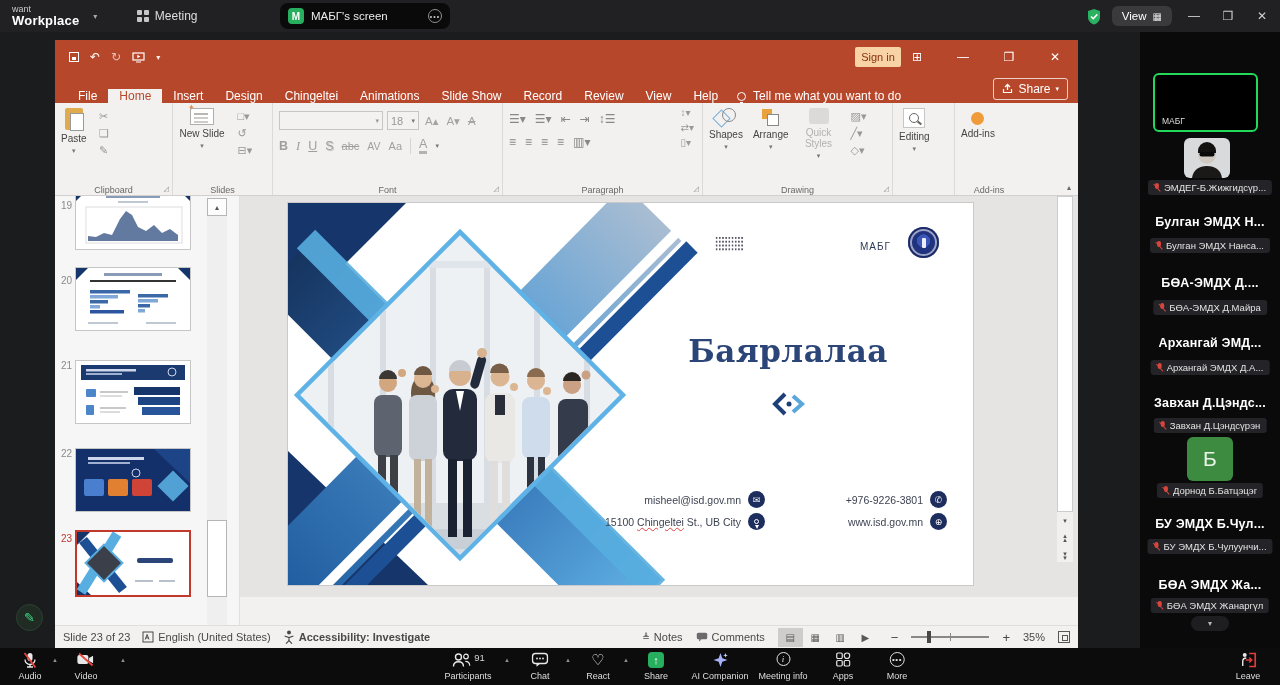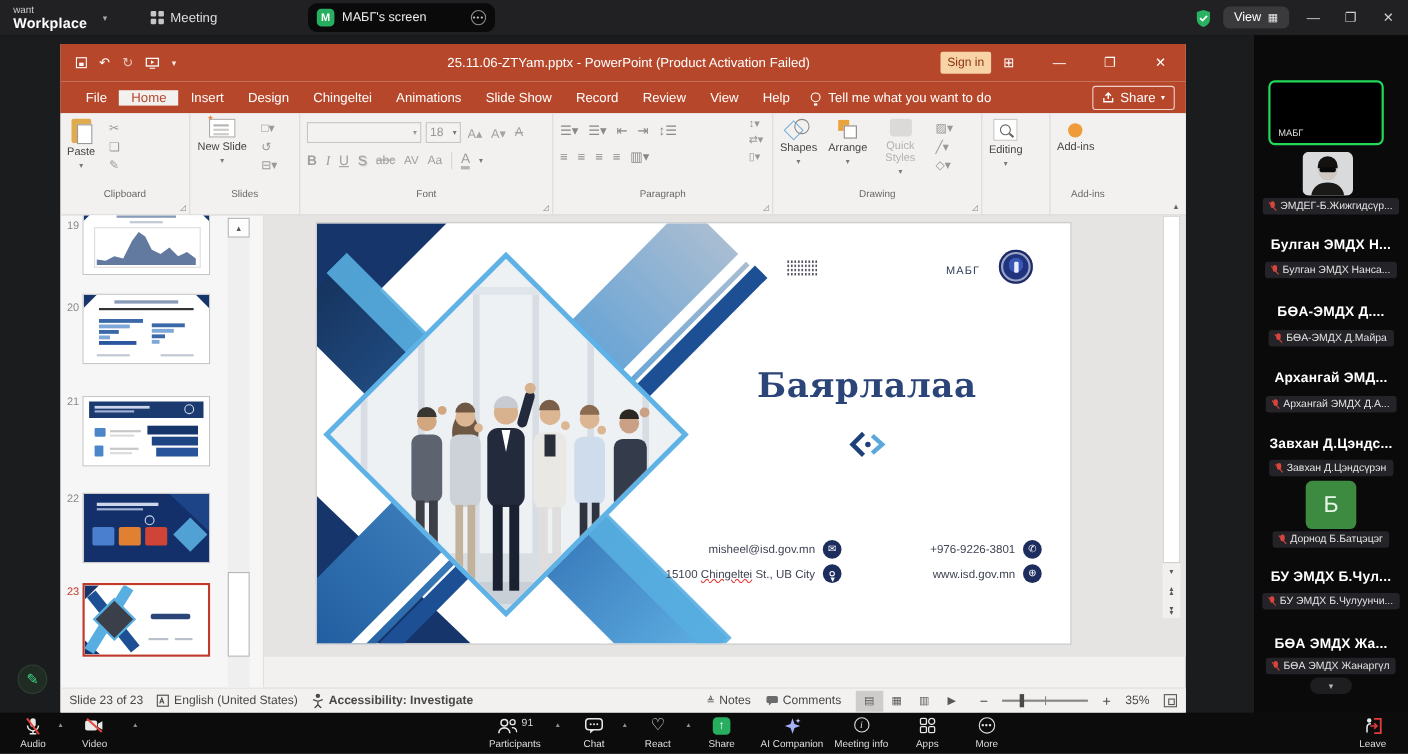--- a/index.html
+++ b/index.html
@@ -42,33 +42,33 @@
   .qundo,.qredo { font-size:12px; }
   .qredo { opacity:.65; }
   .qmore { font-size:8px; opacity:.9; }
   .ppt-title { position:absolute; left:190px; right:180px; text-align:center; font-size:12px; color:#fff; white-space:nowrap; overflow:hidden; }
   .signin { position:absolute; left:800px; top:7px; width:46px; height:20px; background:#f7d3a5; color:#8a3110;
     font-size:11px; display:flex; align-items:center; justify-content:center; border-radius:2px; }
   .tb-ctrls { position:absolute; right:0; top:0; height:34px; display:flex; }
   .tb-ctrls .cbtn { width:46px; height:34px; display:flex; align-items:center; justify-content:center; color:#fff; font-size:12px; }
   .ribbonopt { font-size:11px; }
 
-  .ppt-tabs { height:29px; background:var(--ppt-orange,#b7472a); display:flex; align-items:center; padding-left:12px; flex:none; }
+  .ppt-tabs { height:29px; background:var(--ppt-orange,#b7472a); display:flex; align-items:flex-end; padding-left:12px; flex:none; }
   .rtab { color:#fff; font-size:12px; padding:0 11px; display:flex; align-items:center; }
   .rtab.active { background:#f3f1f0; color:var(--ppt-orange,#b7472a); }
   .tellme { display:flex; align-items:center; gap:7px; color:#fff; font-size:12px; margin-left:8px; }
   .bulb { width:9px; height:9px; border:1.3px solid #fff; border-radius:50%; position:relative; }
   .bulb::after { content:""; position:absolute; left:2px; top:9px; width:3px; height:2px; background:#fff; }
   .share-btn { margin-left:auto; margin-right:10px; align-self:center; display:flex; align-items:center; gap:5px;
     border:1px solid rgba(255,255,255,.75); border-radius:3px; padding:3px 8px; color:#fff; font-size:12px; }
 
   
   .ribbon { height:93px; background:#f3f1f0; border-bottom:1px solid #d2d0ce; display:flex; position:relative; flex:none; }
   .rgroup { position:relative; border-right:1px solid #dcdad8; padding:5px 6px 15px; flex:none; }
-  .glabel { position:absolute; bottom:14px; left:0; right:0; text-align:center; font-size:9px; color:#696763; }
+  .glabel { position:absolute; bottom:0; left:0; right:0; text-align:center; font-size:9px; color:#696763; }
   .launcher { position:absolute; bottom:2px; right:3px; font-size:7px; color:#8a8886; }
   .bigbtn { display:inline-flex; flex-direction:column; align-items:center; gap:3px; font-size:10px; color:#444; text-align:center; vertical-align:top; }
   .chev { font-size:7px; color:#777; }
   .clipicon { width:18px; height:22px; background:#e0aa4e; border-radius:2px; position:relative; }
   .clipicon::after { content:""; position:absolute; left:5px; top:5px; width:12px; height:16px; background:#fff; border:1px solid #9a9a9a; }
   .minicol { display:inline-flex; flex-direction:column; gap:4px; margin-left:8px; font-size:11px; color:#9a9896; vertical-align:top; margin-top:2px; }
   .nsicon { width:24px; height:17px; background:#fff; border:1px solid #b0aeac; position:relative; }
   .nsicon::before { content:"✦"; position:absolute; left:-3px; top:-6px; color:#e8894a; font-size:8px; }
   .nsicon::after { content:""; position:absolute; left:3px; top:4px; width:14px; height:1.5px; background:#b8b6b4; box-shadow:0 4px 0 #cecccb, 0 8px 0 #cecccb; }
   .fontrow1 { display:flex; align-items:center; gap:4px; margin-top:3px; }
@@ -233,21 +233,20 @@
           <span class="qsave"></span>
           <span class="qundo">↶</span>
           <span class="qredo">↻</span>
           <svg width="13" height="11" viewBox="0 0 13 11">
               <rect x="1" y="1" width="11" height="7" stroke="#fff" fill="none" stroke-width="1.2"></rect>
               <path d="M5.3 2.8l3 1.7-3 1.7z" fill="#fff"></path>
               <path d="M4 10h5" stroke="#fff" stroke-width="1"></path>
             </svg>
           <span class="qmore">▾</span>
         </div>
-        <div class="ppt-title">25.11.06-ZTYam.pptx  -  PowerPoint (Product Activation Failed)</div>
         <div class="signin">Sign in</div>
         <div class="tb-ctrls">
           <span class="cbtn ribbonopt">⊞</span>
           <span class="cbtn">—</span>
           <span class="cbtn">❐</span>
           <span class="cbtn">✕</span>
         </div>
       </div>
 
       <div class="ppt-tabs">

